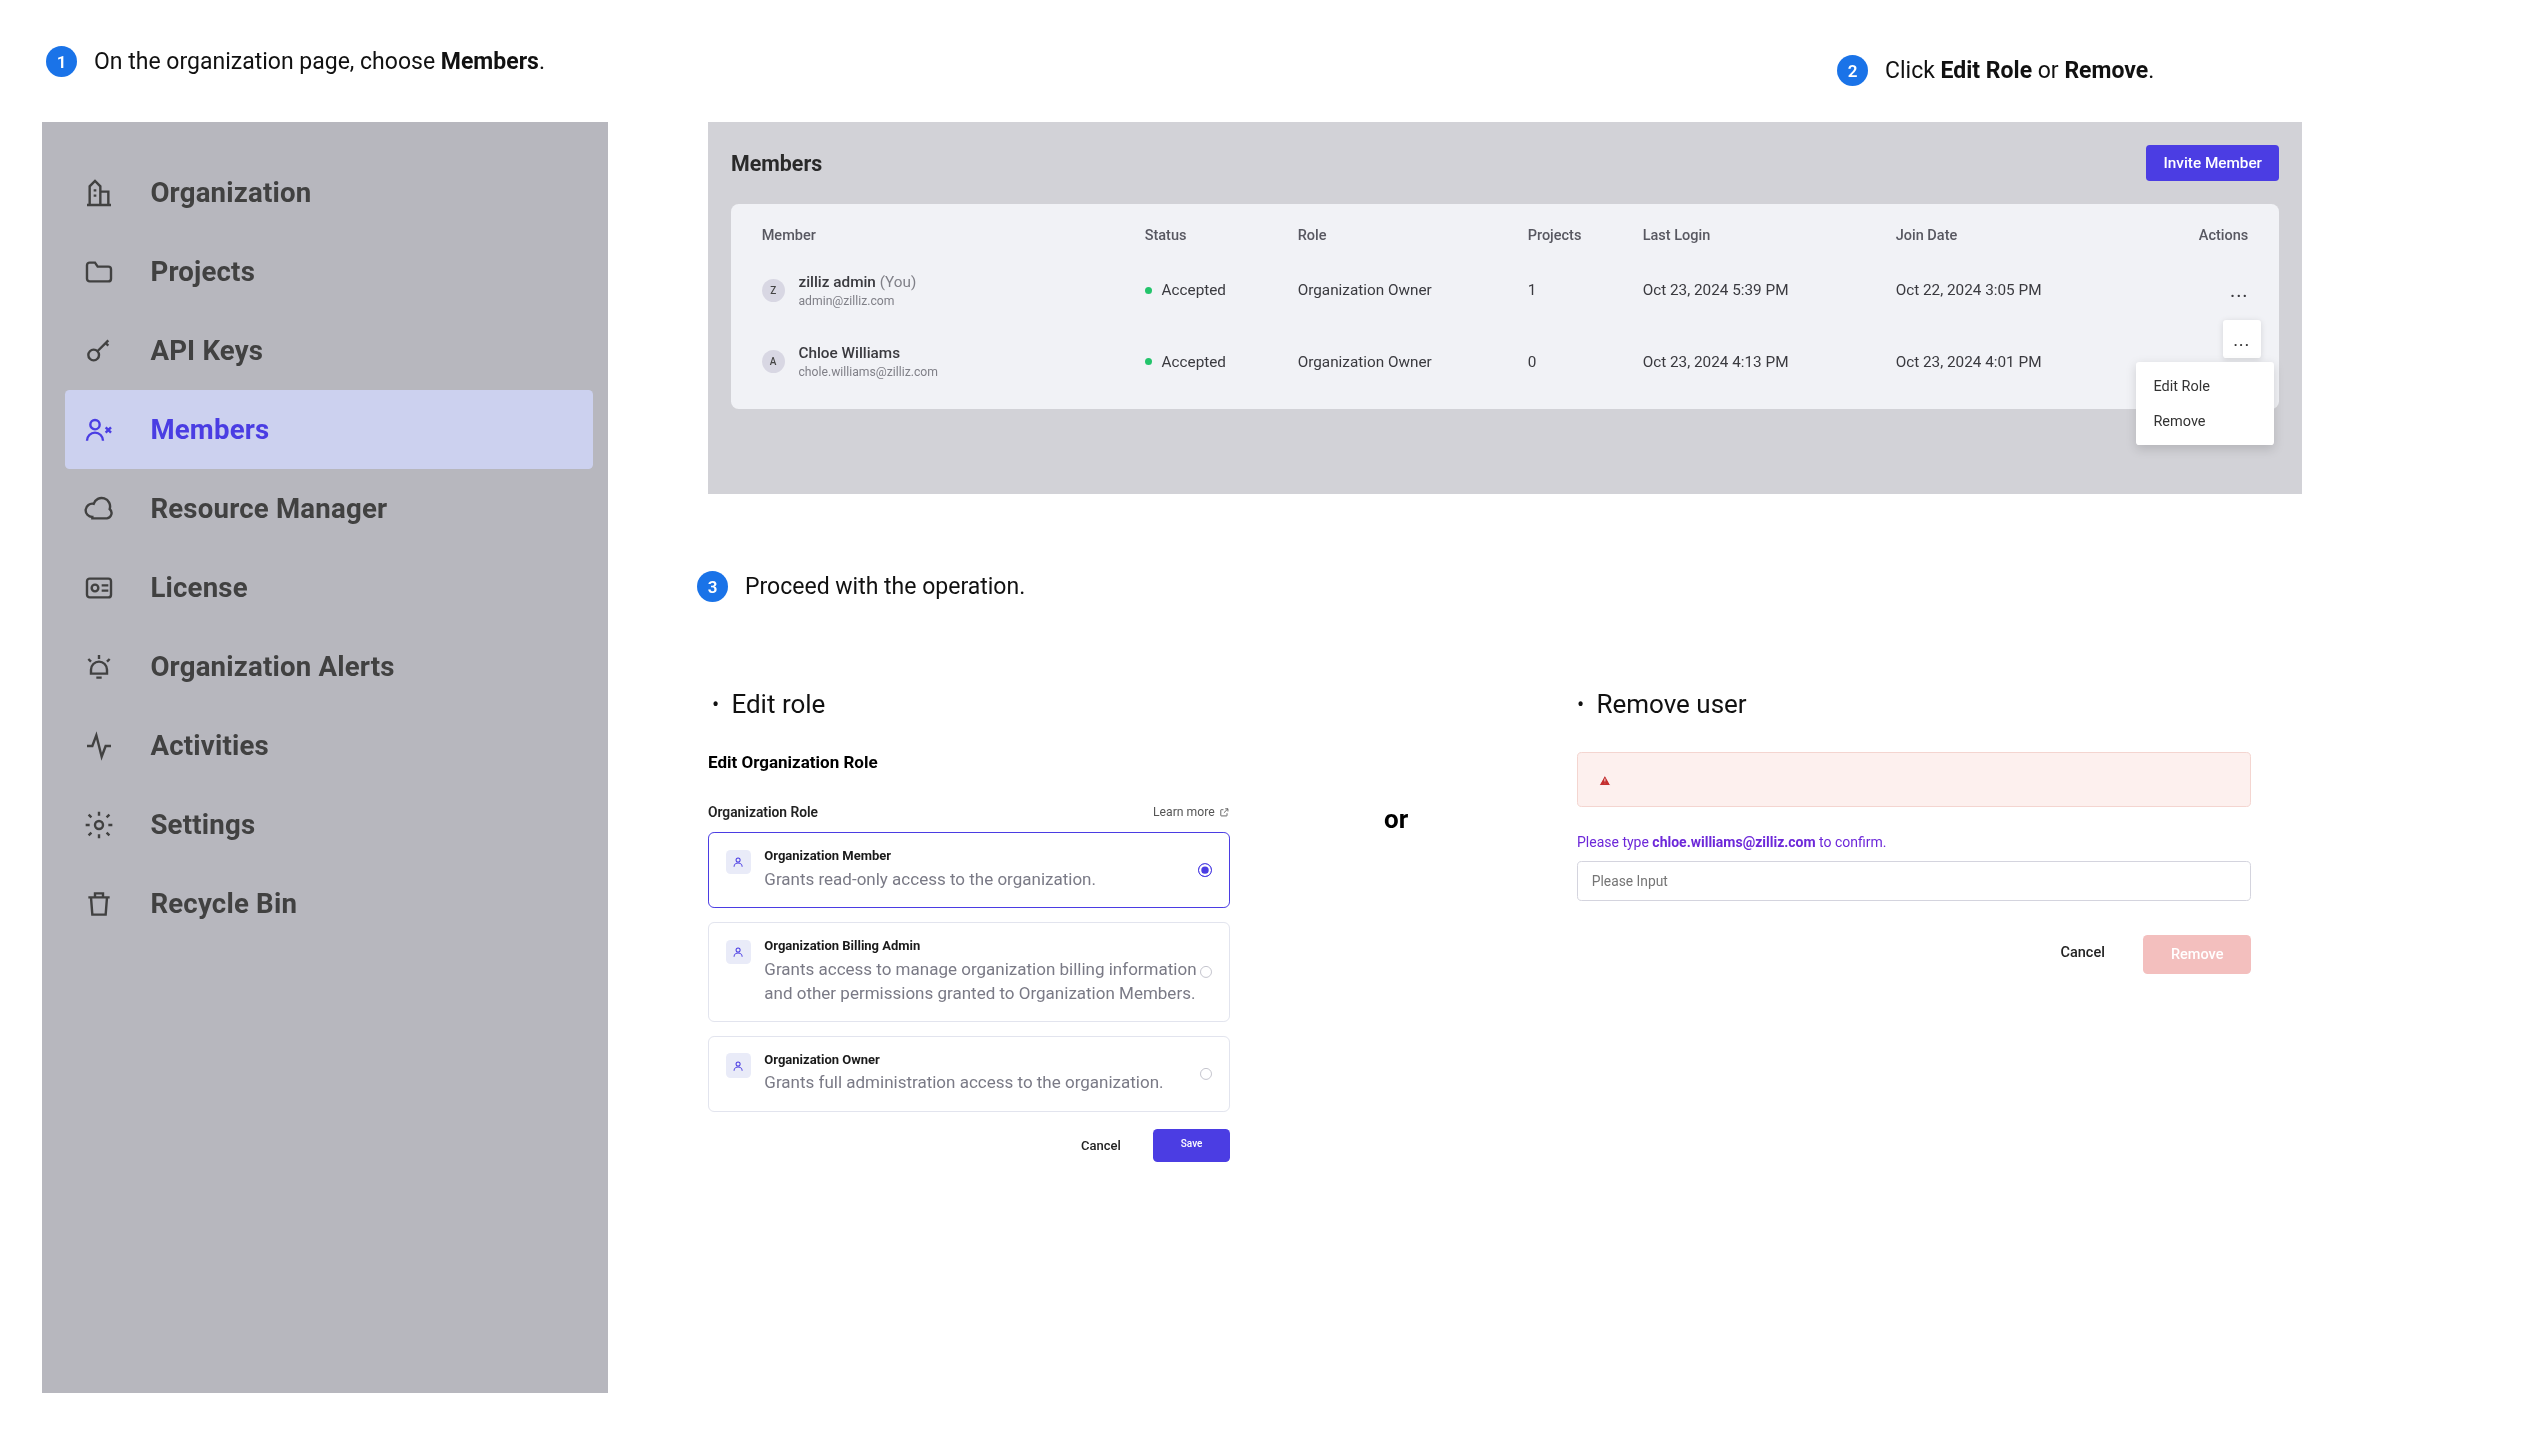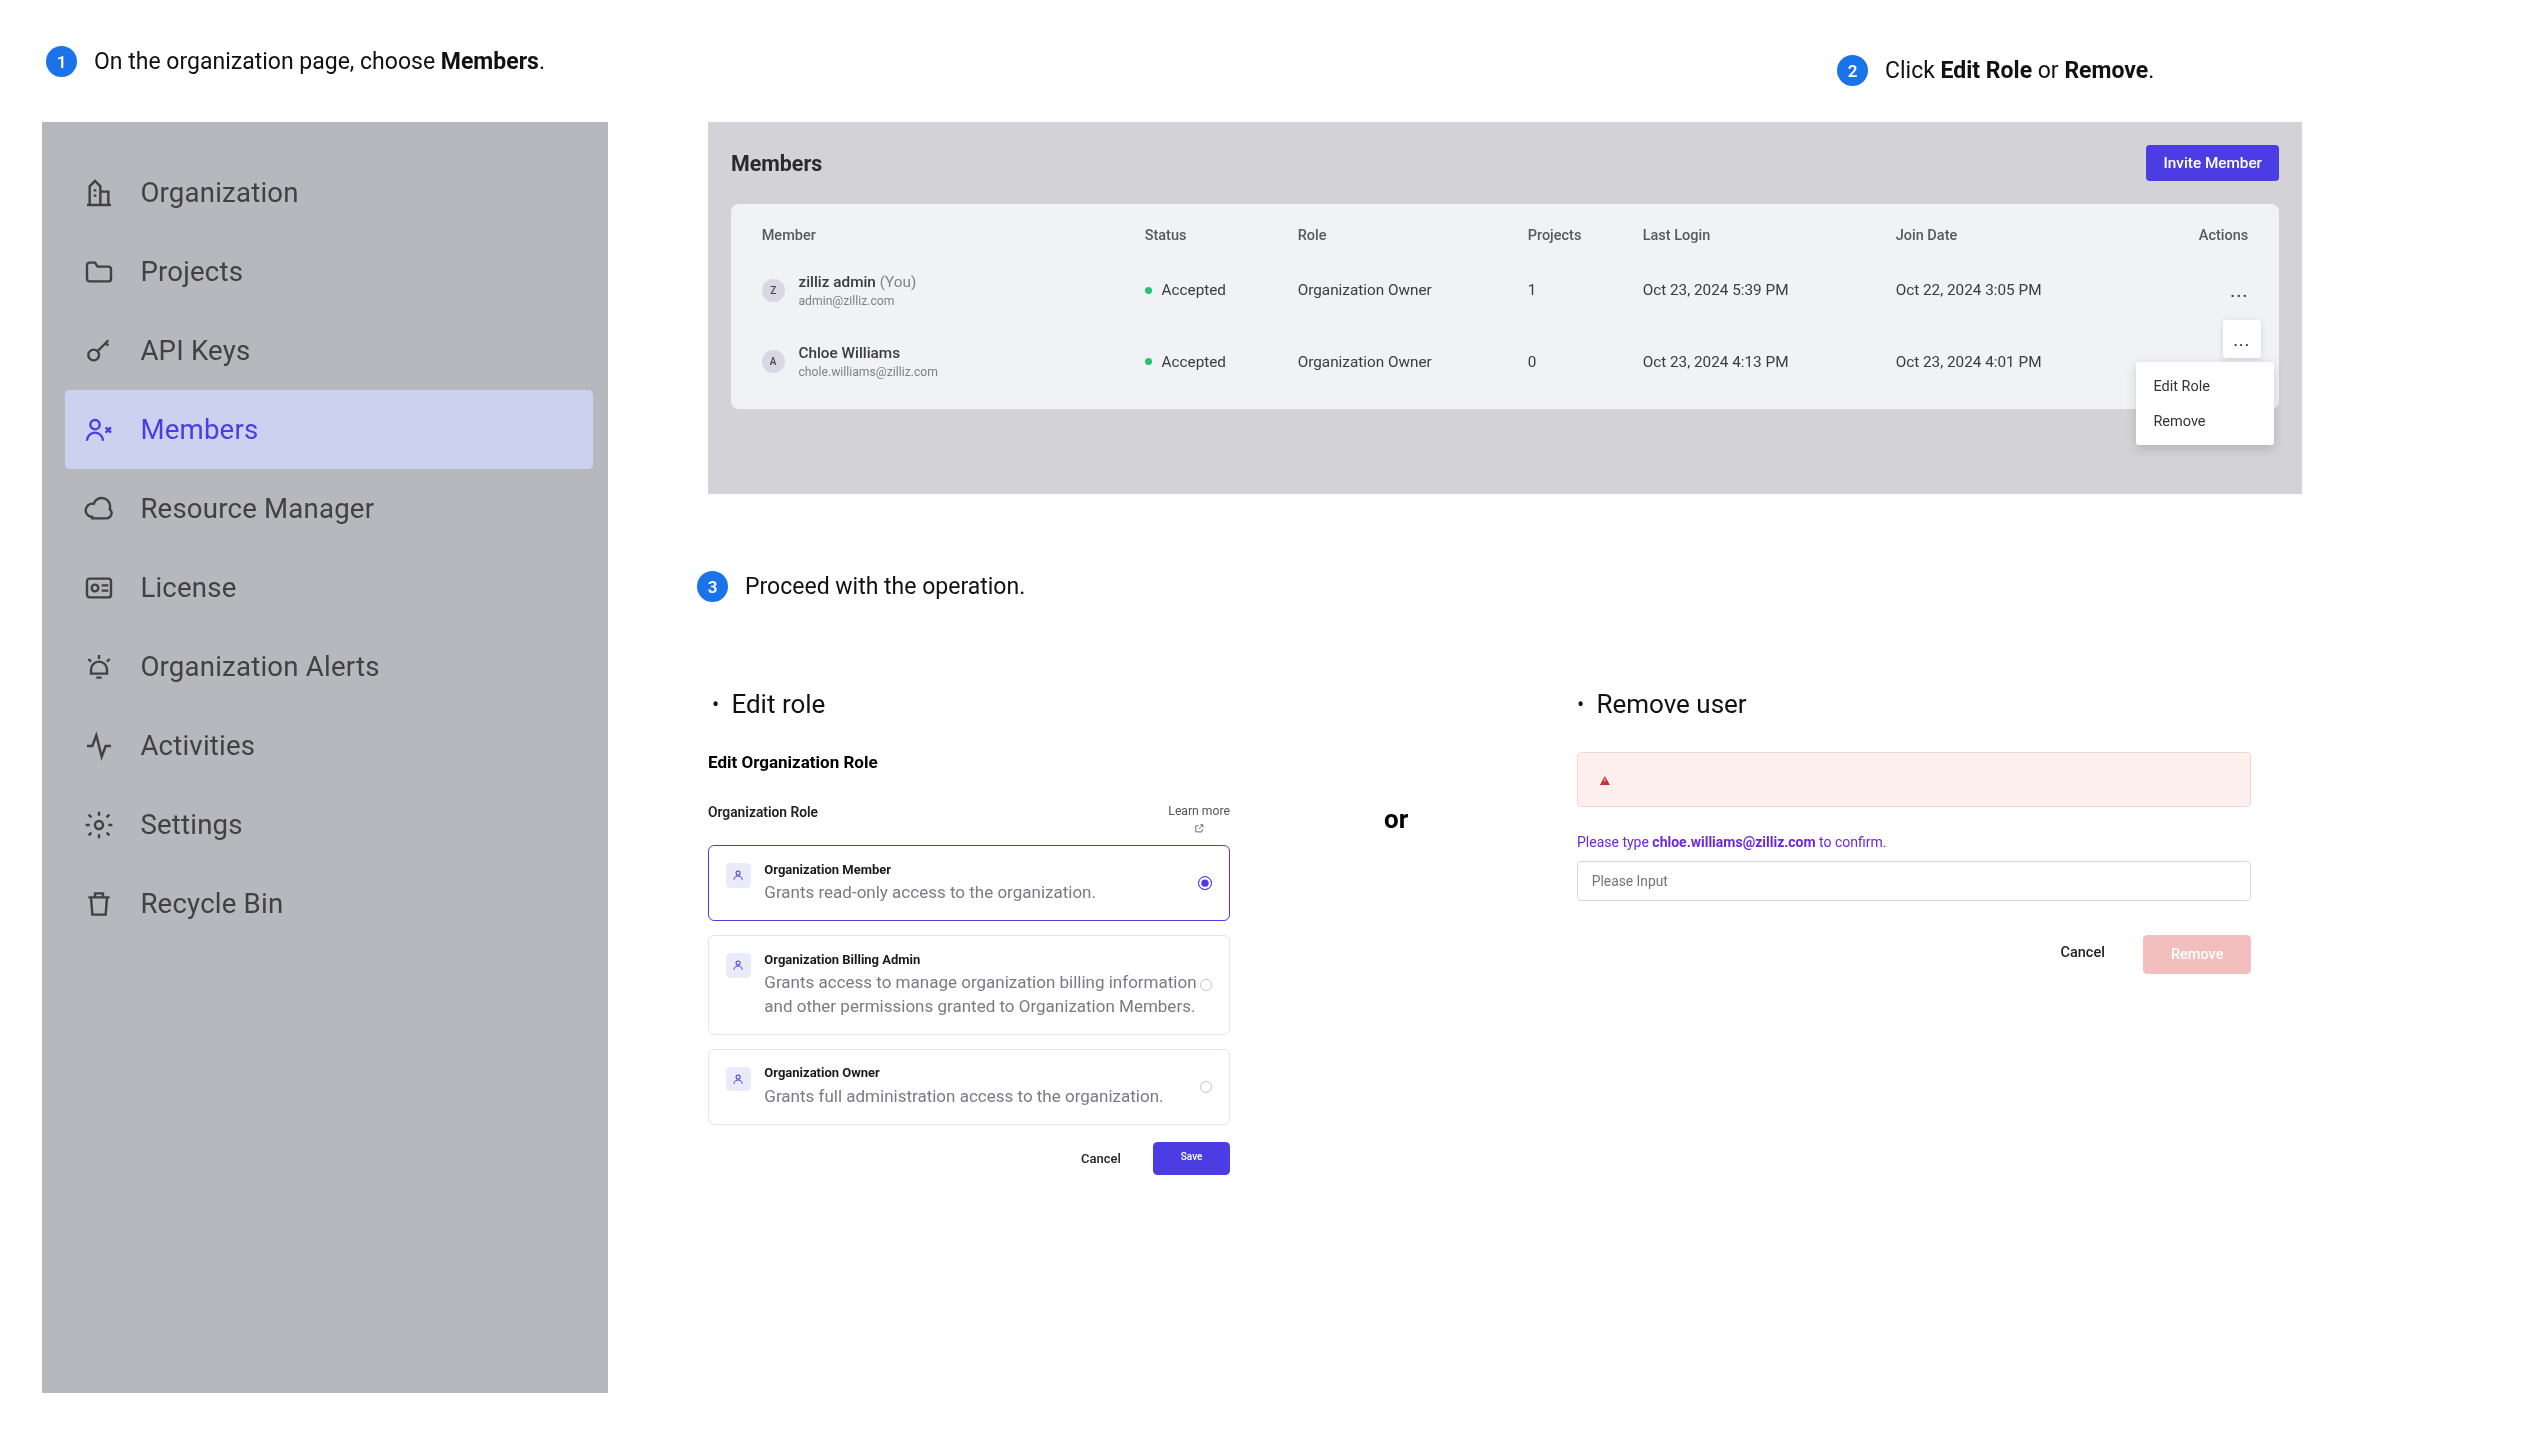--- a/index.html
+++ b/index.html
@@ -8,21 +8,21 @@
     .canvas { position: relative; width: 2538px; height: 1451px; }
     
     
     .step-hdr { position: absolute; display: flex; align-items: center; gap: 17px; }
     .step-num { width: 31px; height: 31px; background: #1a73e8; color: white; border-radius: 50%; display: flex; align-items: center; justify-content: center; font-size: 17px; font-weight: 600; }
     .step-text { font-size: 23px; color: #111; }
     .step-text strong { font-weight: 700; }
     
     
     .sidebar { position: absolute; left: 42px; top: 122px; width: 566px; height: 1271px; background: #b7b7be; padding: 31px 15.3px 15.3px 23px; }
-    .nav-item { display: flex; align-items: center; gap: 25px; padding: 23px 18.4px; color: #414141; font-size: 27.6px; font-weight: 400; border-radius: 4.6px; letter-spacing: 0.2px; }
+    .nav-item { display: flex; align-items: center; gap: 35px; padding: 23px 18.4px; color: #414141; font-size: 27.6px; font-weight: 700; border-radius: 4.6px; letter-spacing: 0.2px; }
     .nav-item.active { background: #ccd1ef; color: #4a3de3; }
     .nav-item svg { width: 32px; height: 32px; flex-shrink: 0; }
     
     
     .members-panel { position: absolute; left: 708px; top: 122px; width: 1594px; height: 372px; background: #d2d2d7; padding: 23px 23px 0 23px; }
     .members-hdr { display: flex; justify-content: space-between; align-items: center; }
     .members-title { font-size: 21.4px; font-weight: 700; color: #2a2a2a; }
     .invite-btn { background: #4b3de3; color: white; padding: 9.2px 17px; border-radius: 3.8px; font-size: 15.3px; font-weight: 500; }
     
     .members-card { background: #f1f2f6; border-radius: 7.7px; margin-top: 23px; padding: 12.2px 10.7px; position: relative; }
@@ -48,21 +48,21 @@
     
     .step3-bullets { position: absolute; }
     .bullet-hdr { font-size: 26px; color: #111; display: flex; align-items: center; gap: 12.2px; }
     .bullet-hdr::before { content: "•"; font-size: 21.4px; }
     .or-label { position: absolute; left: 1384px; top: 804px; font-size: 26px; font-weight: 700; }
     
     
     .edit-dlg { position: absolute; left: 708px; top: 752px; width: 522px; }
     .edit-title { font-size: 17px; font-weight: 700; margin-bottom: 32px; }
     .org-role-lbl { display: flex; justify-content: space-between; font-size: 13.8px; color: #222; font-weight: 600; margin-bottom: 12.2px; }
-    .org-role-lbl .learn { font-weight: 400; color: #555; font-size: 12.2px; display:flex; align-items:center; gap:4.6px;flex-direction:column; }
+    .org-role-lbl .learn { font-weight: 400; color: #555; font-size: 12.2px; display:flex; align-items:center; gap:4.6px; }
     .role-opt { border: 0.8px solid #e2e4ee; border-radius: 6.1px; padding: 15.3px 17px; margin-bottom: 13.8px; display: flex; align-items: flex-start; gap: 13.8px; position: relative; }
     .role-opt.sel { border: 1.1px solid #4b3de3; }
     .role-icon { width: 24.5px; height: 24.5px; border-radius: 4.6px; background: #e9ebf8; display: flex; align-items: center; justify-content: center; color: #4b3de3; flex-shrink: 0; margin-top:1.5px;}
     .role-name { font-size: 13px; font-weight: 700; color: #1a1a1a; margin-bottom: 4.6px; }
     .role-desc { font-size: 17px; color: #7a7a86; line-height: 1.4; }
     .radio { position: absolute; right: 17px; top: 50%; transform: translateY(-50%); width: 12.2px; height: 12.2px; border-radius: 50%; border: 1.5px solid #c5c5ce; }
     .radio.on { border-color: #4b3de3; background: #4b3de3; box-shadow: inset 0 0 0 2.3px white; width:13.8px; height:13.8px; }
     .dlg-btns { display: flex; justify-content: flex-end; gap: 15.3px; margin-top: 17px; }
     .btn-cancel { padding: 9.2px 17px; font-size: 13px; color: #222; font-weight: 500; }
     .btn-save { padding: 9.2px 27.6px; font-size: 10px; background: #4b3de3; color: white; border-radius: 4.6px; font-weight: 500; }

